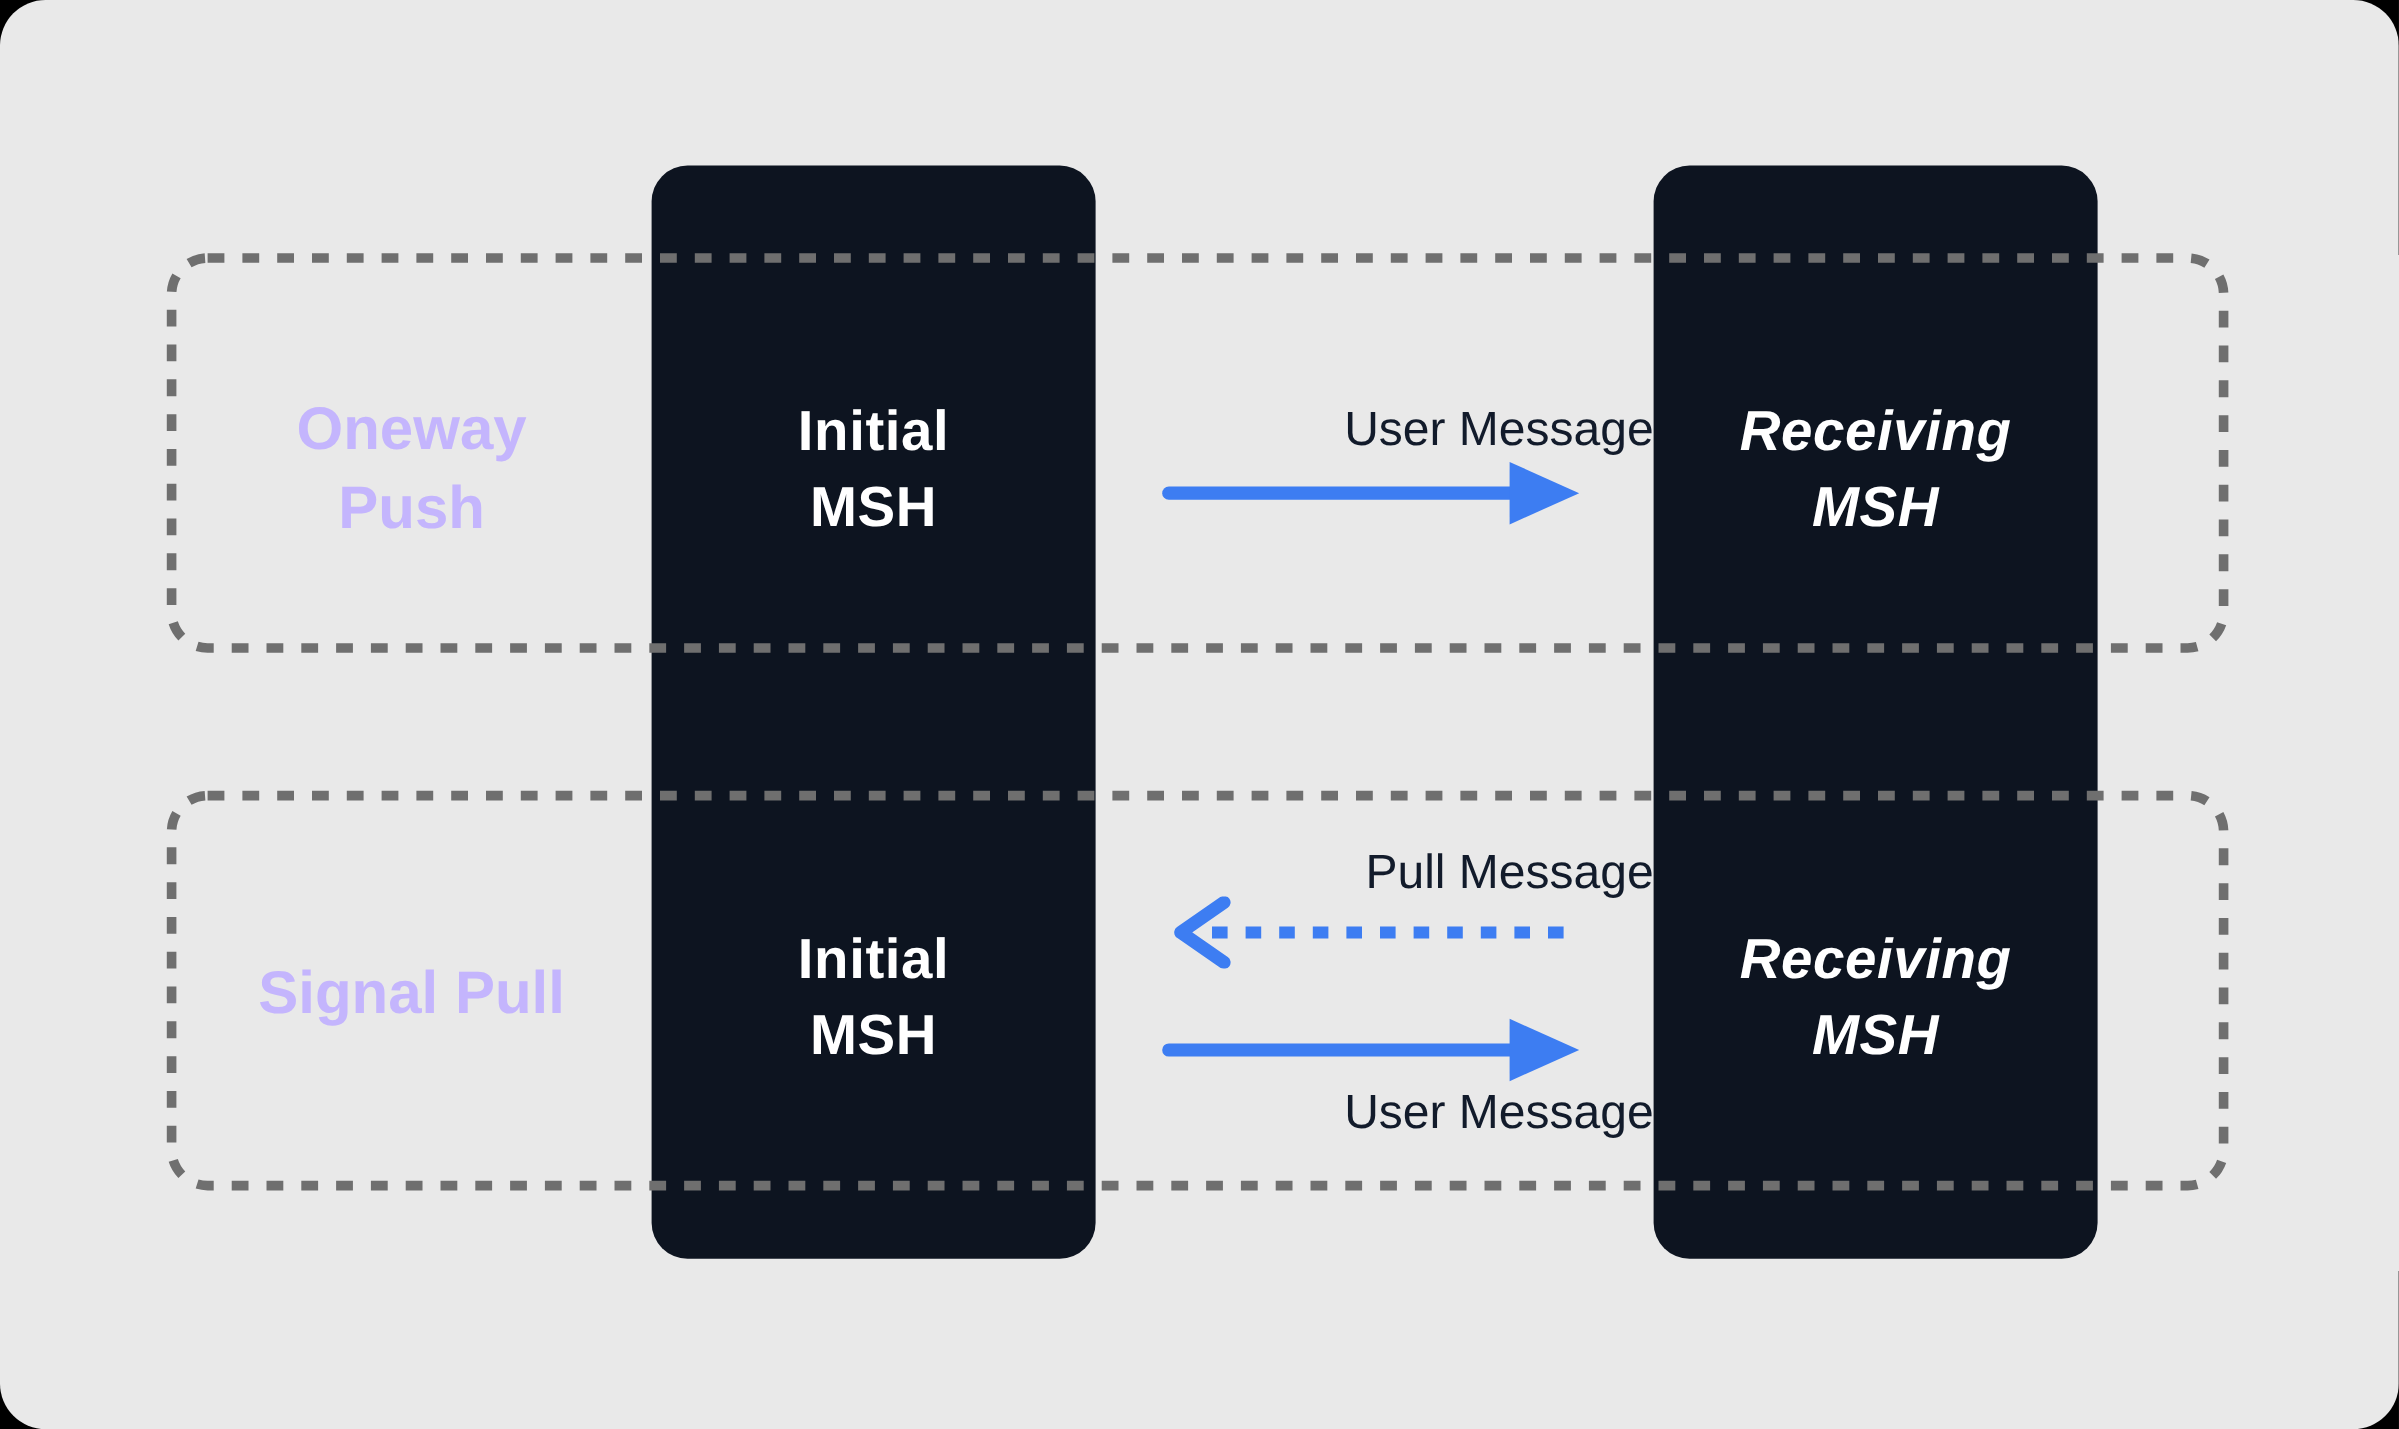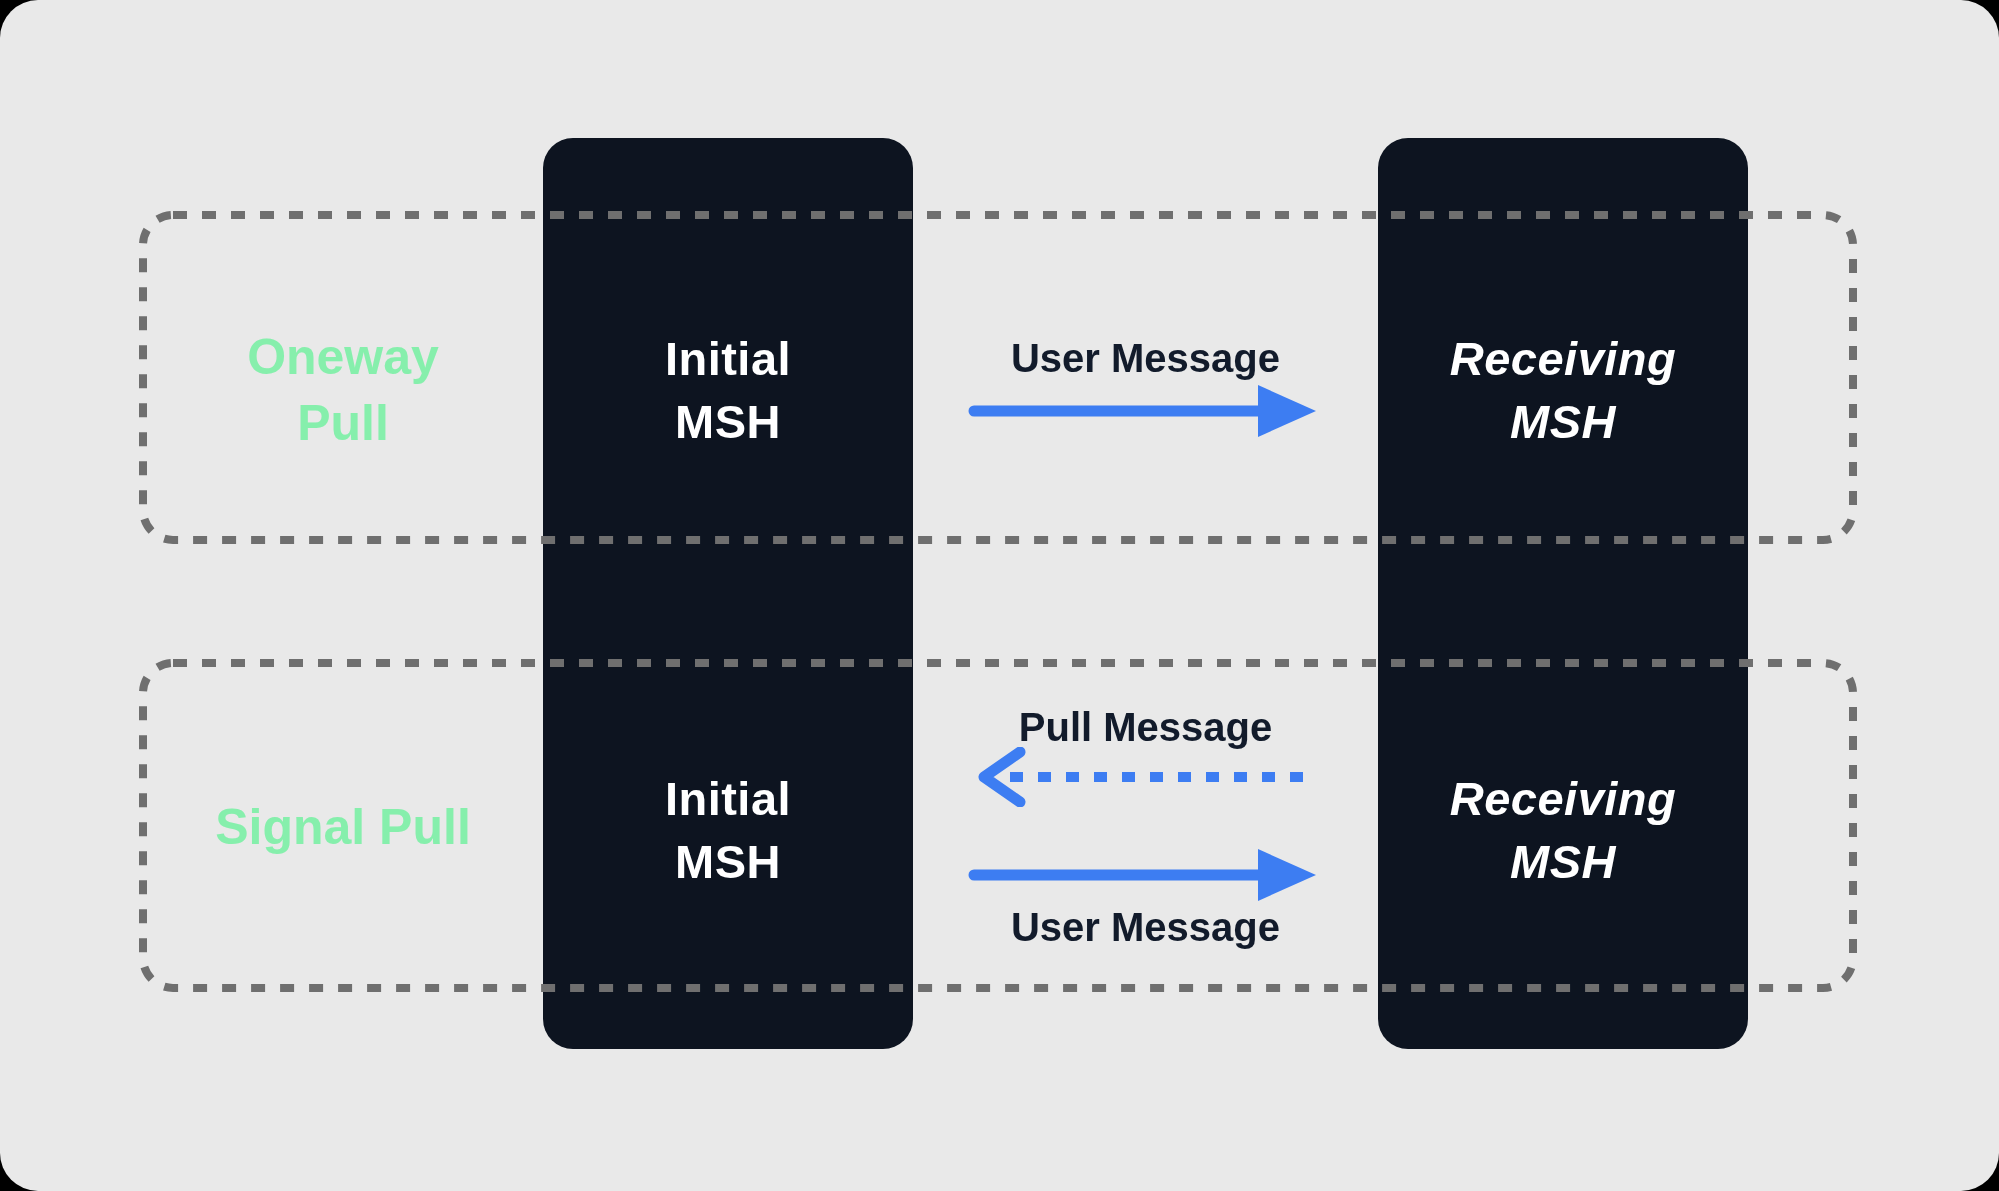--- a/index.html
+++ b/index.html
@@ -50,35 +50,35 @@
     position: absolute;
     inset: 0;
     pointer-events: none;
   }
 
   .row-tag {
     position: absolute;
     left: 143px;
     width: 400px;
     text-align: center;
-    color: #86efac;
+    color: #c4b5fd;
     font-weight: 700;
     font-size: 50px;
     line-height: 66px;
   }
   .row-tag.push { top: 324px; }
   .row-tag.pull { top: 794px; }
 
   .arrow-label {
     position: absolute;
     left: 913px;
     width: 465px;
-    text-align: center;
+    text-align: right;
     color: #121B2B;
-    font-weight: 700;
+    font-weight: 400;
     font-size: 40px;
     line-height: 48px;
   }
   .arrow-label.top-user-message { top: 334px; }
   .arrow-label.pull-signal { top: 703px; }
   .arrow-label.bottom-user-message { top: 903px; }
 
   .arrow-svg {
     position: absolute;
     left: 962px;
@@ -117,21 +117,21 @@
     </div>
   </div>
 
   <svg class="dash-layer" width="1999" height="1191" viewBox="0 0 1999 1191">
     <rect x="143" y="215" width="1710" height="325" rx="30" fill="none" stroke="#6F6F6F" stroke-width="8" stroke-dasharray="14 15"></rect>
     <rect x="143" y="663" width="1710" height="325" rx="30" fill="none" stroke="#6F6F6F" stroke-width="8" stroke-dasharray="14 15"></rect>
   </svg>
 
   <div class="row-tag push">
     <span>Oneway</span><br>
-    <span>Pull</span>
+    <span>Push</span>
   </div>
   <div class="row-tag pull">
     <span>Signal Pull</span>
   </div>
 
   <div class="arrow-label top-user-message">User Message</div>
   <svg class="arrow-svg top-arrow" viewBox="0 0 360 60">
     <line x1="12" y1="30" x2="300" y2="30" stroke="#3D7DF2" stroke-width="11" stroke-linecap="round"></line>
     <polygon points="296,4 354,30 296,56" fill="#3D7DF2"></polygon>
   </svg>

